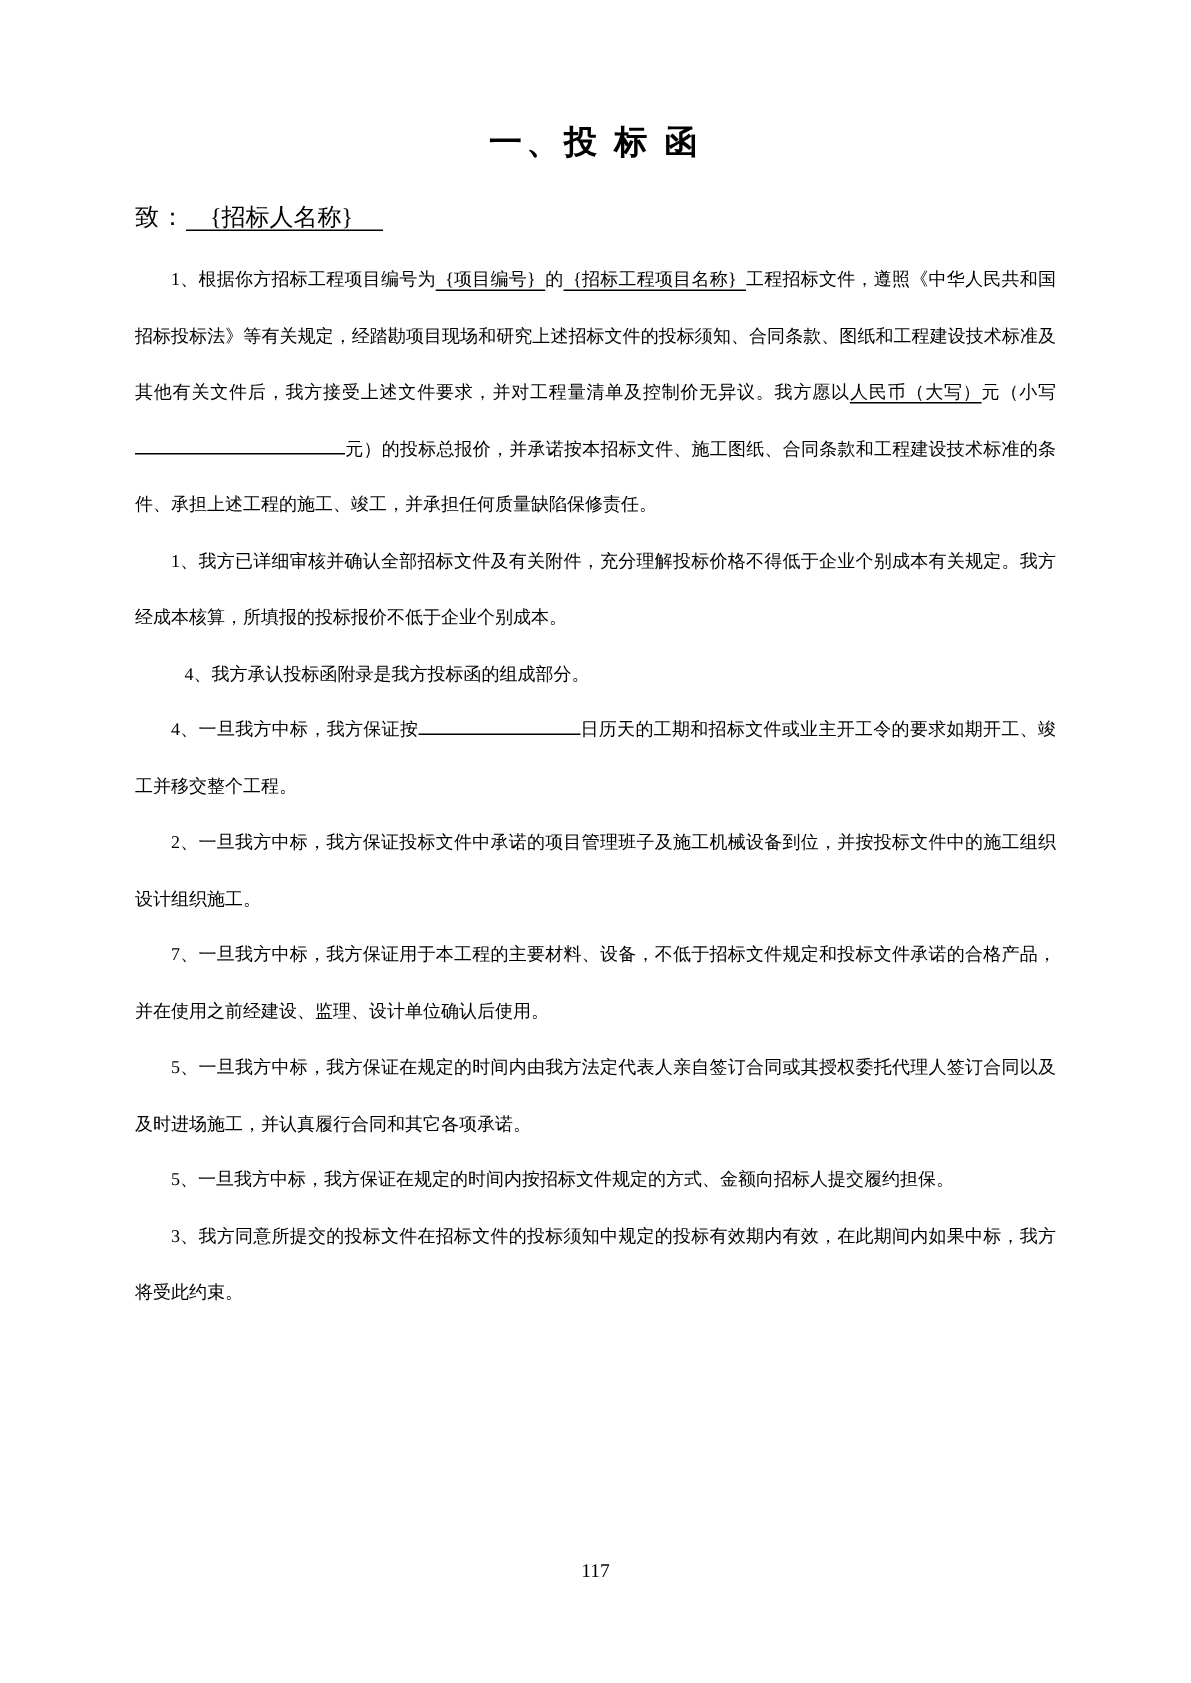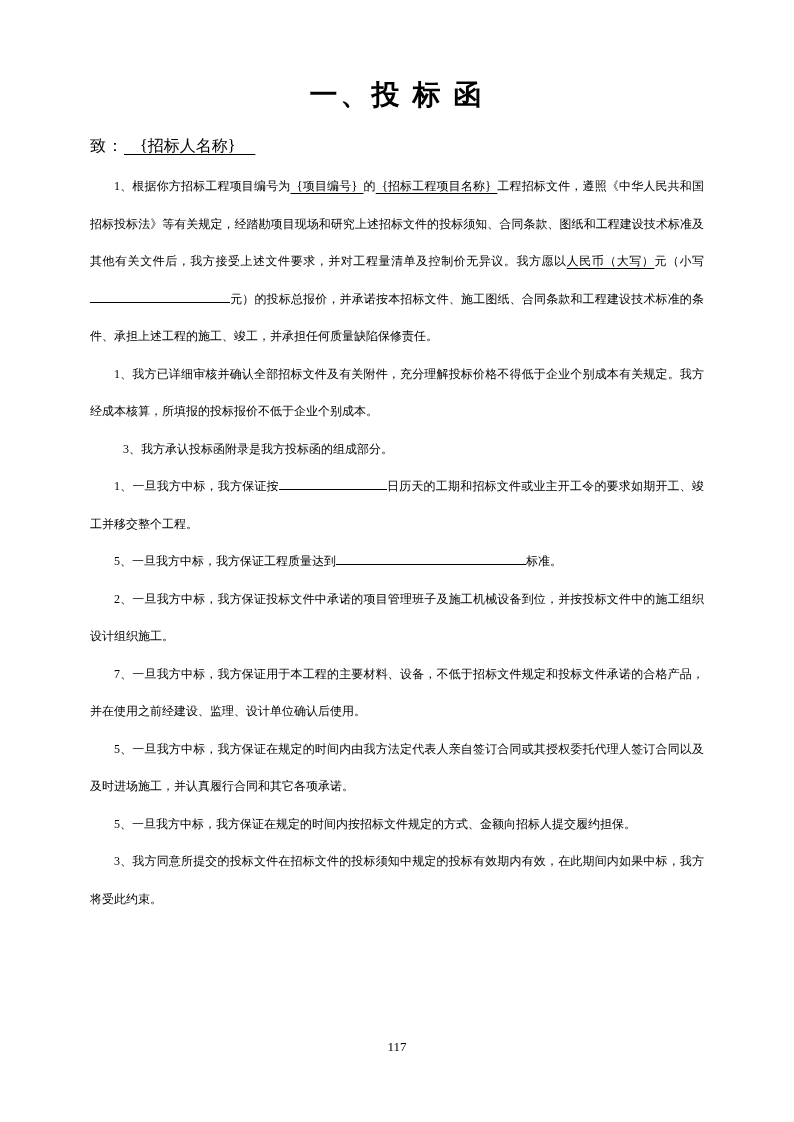--- a/index.html
+++ b/index.html
@@ -13,21 +13,21 @@
     color: #000000;
   }
   .page {
     position: absolute;
     top: 0; left: 0;
     width: 794px;
     height: 1122px;
     padding: 80px 90px 0 90px;
   }
   .doc-title {
-    font-size: 28px;
+    font-size: 22px;
     font-weight: bold;
     text-align: center;
     letter-spacing: 3px;
     line-height: 30px;
     margin-bottom: 22px;
     white-space: pre;
   }
   .salutation {
     font-size: 16px;
     line-height: 28px;
@@ -69,23 +69,22 @@
 
   <div class="doc-title">一、投 标 函</div>
 
   <div class="salutation">
     <span class="prefix">致：</span><span class="u">&nbsp;&nbsp;&nbsp;&nbsp;{招标人名称}&nbsp;&nbsp;&nbsp;&nbsp;&nbsp;</span>
   </div>
 
   <div id="doc-body">
       <p class="para"><span>1、根据你方招标工程项目编号为</span><span class="u">&nbsp;&nbsp;{项目编号}&nbsp;&nbsp;</span><span>的</span><span class="u">&nbsp;&nbsp;{招标工程项目名称}&nbsp;&nbsp;</span><span>工程招标文件，遵照《中华人民共和国招标投标法》等有关规定，经踏勘项目现场和研究上述招标文件的投标须知、合同条款、图纸和工程建设技术标准及其他有关文件后，我方接受上述文件要求，并对工程量清单及控制价无异议。我方愿以</span><span class="u">人民币（大写）</span><span>元（小写</span><span class="blank" style="width: 140px;"></span><span>元）的投标总报价，并承诺按本招标文件、施工图纸、合同条款和工程建设技术标准的条件、承担上述工程的施工、竣工，并承担任何质量缺陷保修责任。</span></p>
       <p class="para"><span>1、我方已详细审核并确认全部招标文件及有关附件，充分理解投标价格不得低于企业个别成本有关规定。我方经成本核算，所填报的投标报价不低于企业个别成本。</span></p>
-      <p class="para indent-extra"><span>3、我方承认投标函附录是我方投标函的组成部分。</span></p>
-      <p class="para"><span>1、一旦我方中标，我方保证按</span><span class="blank" style="width: 108px;"></span><span>日历天的工期和招标文件或业主开工令的要求如期开工、竣工并移交整个工程。</span></p>
-      <p class="para"><span>5、一旦我方中标，我方保证工程质量达到</span><span class="blank" style="width: 190px;"></span><span>标准。</span></p>
+      <p class="para indent-extra"><span>4、我方承认投标函附录是我方投标函的组成部分。</span></p>
+      <p class="para"><span>4、一旦我方中标，我方保证按</span><span class="blank" style="width: 108px;"></span><span>日历天的工期和招标文件或业主开工令的要求如期开工、竣工并移交整个工程。</span></p>
       <p class="para"><span>2、一旦我方中标，我方保证投标文件中承诺的项目管理班子及施工机械设备到位，并按投标文件中的施工组织设计组织施工。</span></p>
       <p class="para"><span>7、一旦我方中标，我方保证用于本工程的主要材料、设备，不低于招标文件规定和投标文件承诺的合格产品，并在使用之前经建设、监理、设计单位确认后使用。</span></p>
       <p class="para"><span>5、一旦我方中标，我方保证在规定的时间内由我方法定代表人亲自签订合同或其授权委托代理人签订合同以及及时进场施工，并认真履行合同和其它各项承诺。</span></p>
       <p class="para"><span>5、一旦我方中标，我方保证在规定的时间内按招标文件规定的方式、金额向招标人提交履约担保。</span></p>
       <p class="para"><span>3、我方同意所提交的投标文件在招标文件的投标须知中规定的投标有效期内有效，在此期间内如果中标，我方将受此约束。</span></p>
     </div>
 
 </div>
 
 <div class="footer">

